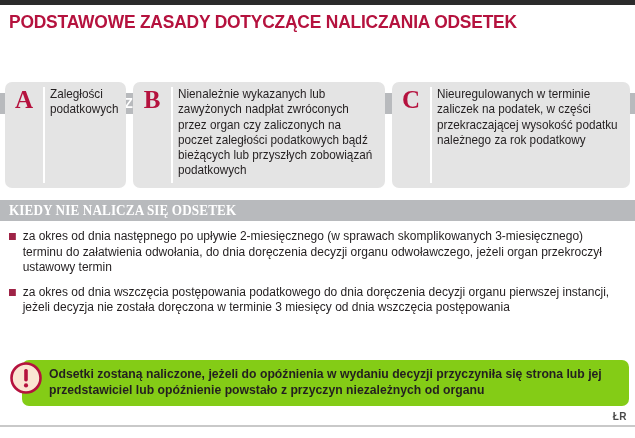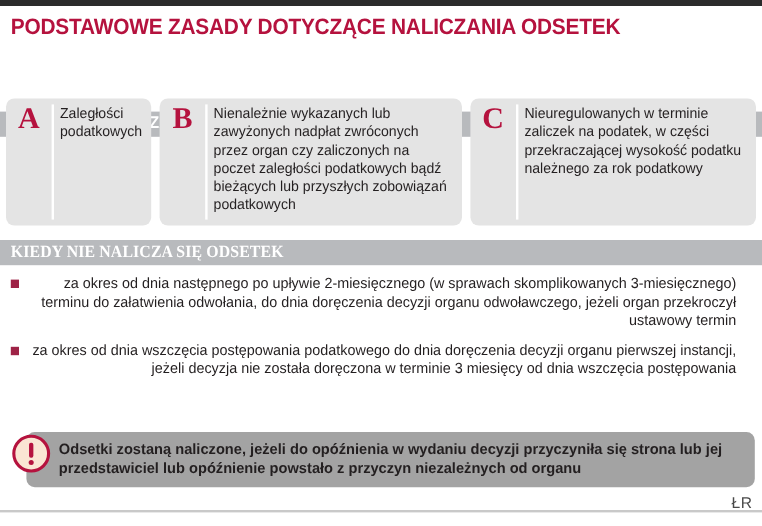--- a/index.html
+++ b/index.html
@@ -114,21 +114,20 @@
     transform-origin: left top;
   }
   #card-a .card-text { right: 4px; }
 
   
   .bullets {
     position: absolute;
     left: 9px;
     top: 229px;
     width: 620px;
-    text-align: right;
   }
   .bullet-row {
     position: relative;
     padding-left: 14px;
     margin-bottom: 9px;
     font-size: 12.3px;
     line-height: 15.6px;
     color: #231f20;
     transform: scaleX(0.975);
     transform-origin: left top;
@@ -142,21 +141,21 @@
     background: #9e2346;
   }
 
   
   .callout {
     position: absolute;
     left: 22px;
     top: 360px;
     width: 607px;
     height: 46px;
-    background: #a3a3a3;
+    background: #84cc16;
     border-radius: 7px;
     box-sizing: border-box;
   }
   .callout-text {
     position: absolute;
     left: 27px;
     top: 6px;
     right: 6px;
     font-size: 12.4px;
     font-weight: bold;
@@ -179,22 +178,22 @@
     left: 0;
     top: 425px;
     width: 635px;
     height: 2px;
     background: #c9c9c9;
   }
   .credit {
     position: absolute;
     right: 8px;
     top: 411px;
-    font-size: 13px;
-    font-weight: normal;
+    font-size: 10px;
+    font-weight: bold;
     color: #4a4a4a;
     letter-spacing: 0.4px;
   }
 </style>
 </head>
 <body>
 
 <div class="top-rule"></div>
 
 <div class="main-title">PODSTAWOWE ZASADY DOTYCZĄCE NALICZANIA ODSETEK</div>

